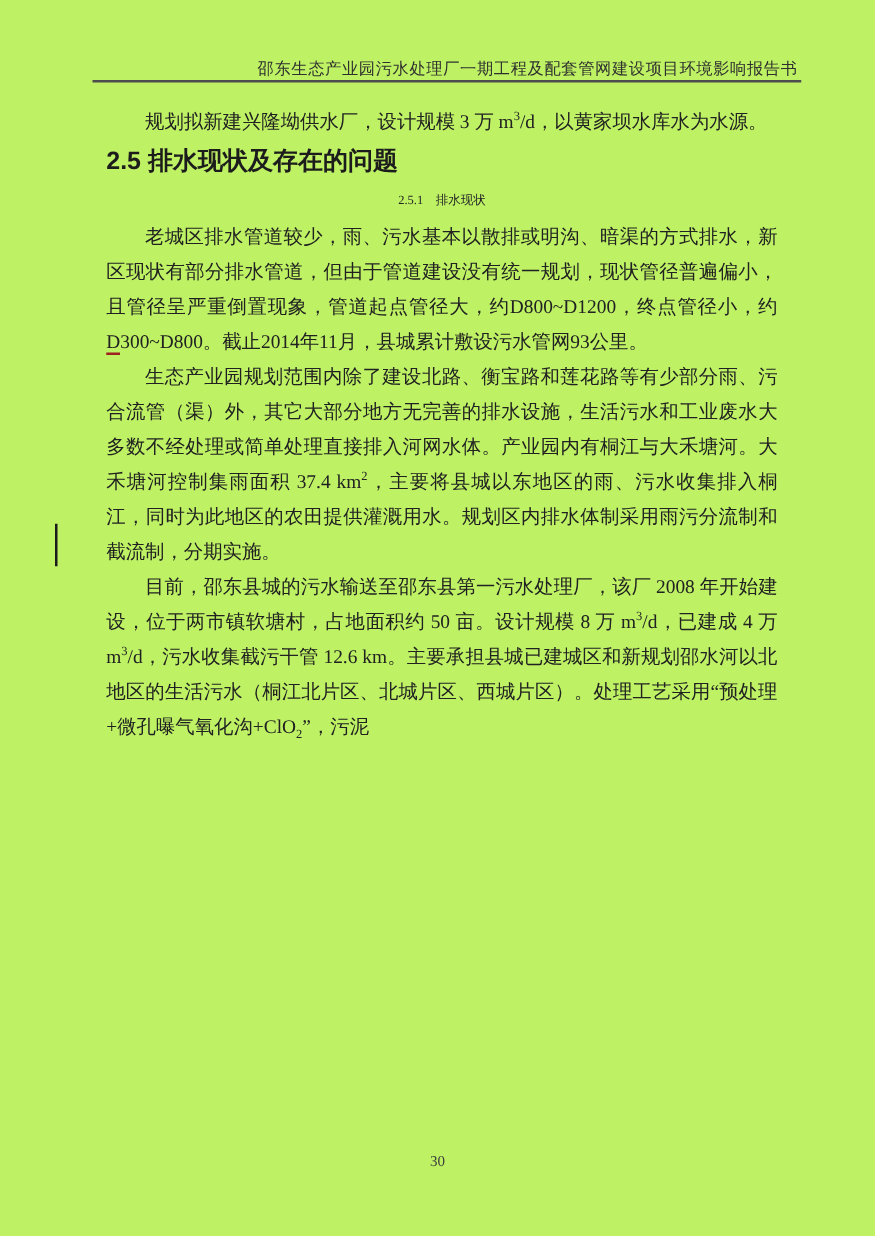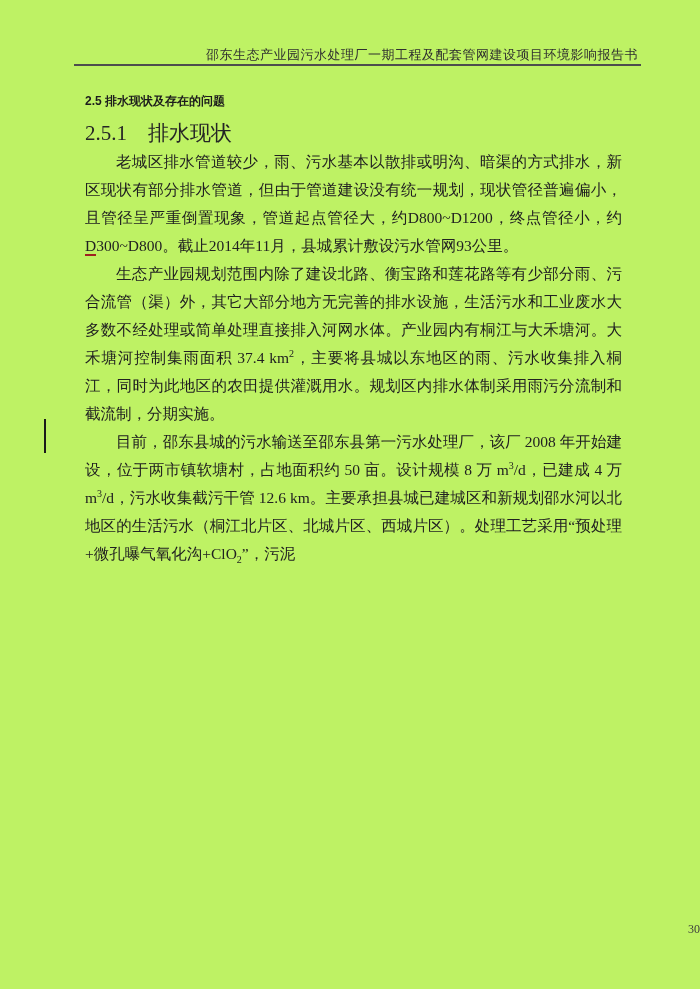--- a/index.html
+++ b/index.html
@@ -42,68 +42,70 @@
     margin: 0;
     text-align: justify;
     text-justify: inter-character;
     text-align-last: left;
   }
   .doc-body p.paragraph.indent { text-indent: 2em; }
   .doc-body h2.heading2 {
     margin: 2px 0 2px 0;
     font-family: "Liberation Sans", "DejaVu Sans", sans-serif;
     font-weight: 700;
-    font-size: 12px;
+    font-size: 20px;
     line-height: 30px;
     color: #1c1c1c;
   }
   .doc-body h3.heading3 {
     margin: 0;
     font-weight: 400;
-    font-size: 21px;
+    font-size: 10px;
     line-height: 30px;
     color: #252525;
+    text-align: center;
   }
   sup { font-size: 10px; line-height: 0; vertical-align: super; }
   sub { font-size: 10px; line-height: 0; vertical-align: sub; }
   .red-underline {
     border-bottom: 2px solid #9e2121;
     padding-bottom: 0;
   }
   .revision-bar {
     position: absolute;
     left: 44px;
     top: 419px;
     width: 2px;
     height: 34px;
     background: #1b1b1b;
   }
   .page-number {
     position: absolute;
     top: 922px;
     left: 0;
     width: 100%;
-    text-align: right;
+    text-align: center;
     font-size: 12px;
     color: #3d3d3d;
     font-family: "Liberation Serif", "DejaVu Serif", serif;
   }
 </style>
 </head>
 <body>
 
 <div class="page">
 
   <div class="running-header">邵东生态产业园污水处理厂一期工程及配套管网建设项目环境影响报告书</div>
 
   <div class="header-rule"></div>
 
   <div class="revision-bar"></div>
 
   <div class="doc-body">
+      <p class="paragraph indent">规划拟新建兴隆坳供水厂，设计规模 3 万 m<sup>3</sup>/d，以黄家坝水库水为水源。</p>
       <h2 class="heading2">2.5 排水现状及存在的问题</h2>
       <h3 class="heading3">2.5.1　排水现状</h3>
       <p class="paragraph indent">老城区排水管道较少，雨、污水基本以散排或明沟、暗渠的方式排水，新区现状有部分排水管道，但由于管道建设没有统一规划，现状管径普遍偏小，且管径呈严重倒置现象，管道起点管径大，约D800~D1200，终点管径小，约<span class="red-underline">D</span>300~D800。截止2014年11月，县城累计敷设污水管网93公里。</p>
       <p class="paragraph indent">生态产业园规划范围内除了建设北路、衡宝路和莲花路等有少部分雨、污合流管（渠）外，其它大部分地方无完善的排水设施，生活污水和工业废水大多数不经处理或简单处理直接排入河网水体。产业园内有桐江与大禾塘河。大禾塘河控制集雨面积 37.4 km<sup>2</sup>，主要将县城以东地区的雨、污水收集排入桐江，同时为此地区的农田提供灌溉用水。规划区内排水体制采用雨污分流制和截流制，分期实施。</p>
       <p class="paragraph indent">目前，邵东县城的污水输送至邵东县第一污水处理厂，该厂 2008 年开始建设，位于两市镇软塘村，占地面积约 50 亩。设计规模 8 万 m<sup>3</sup>/d，已建成 4 万 m<sup>3</sup>/d，污水收集截污干管 12.6 km。主要承担县城已建城区和新规划邵水河以北地区的生活污水（桐江北片区、北城片区、西城片区）。处理工艺采用“预处理+微孔曝气氧化沟+ClO<sub>2</sub>”，污泥</p>
     </div>
 
   <div class="page-number">30</div>
 
 </div>

